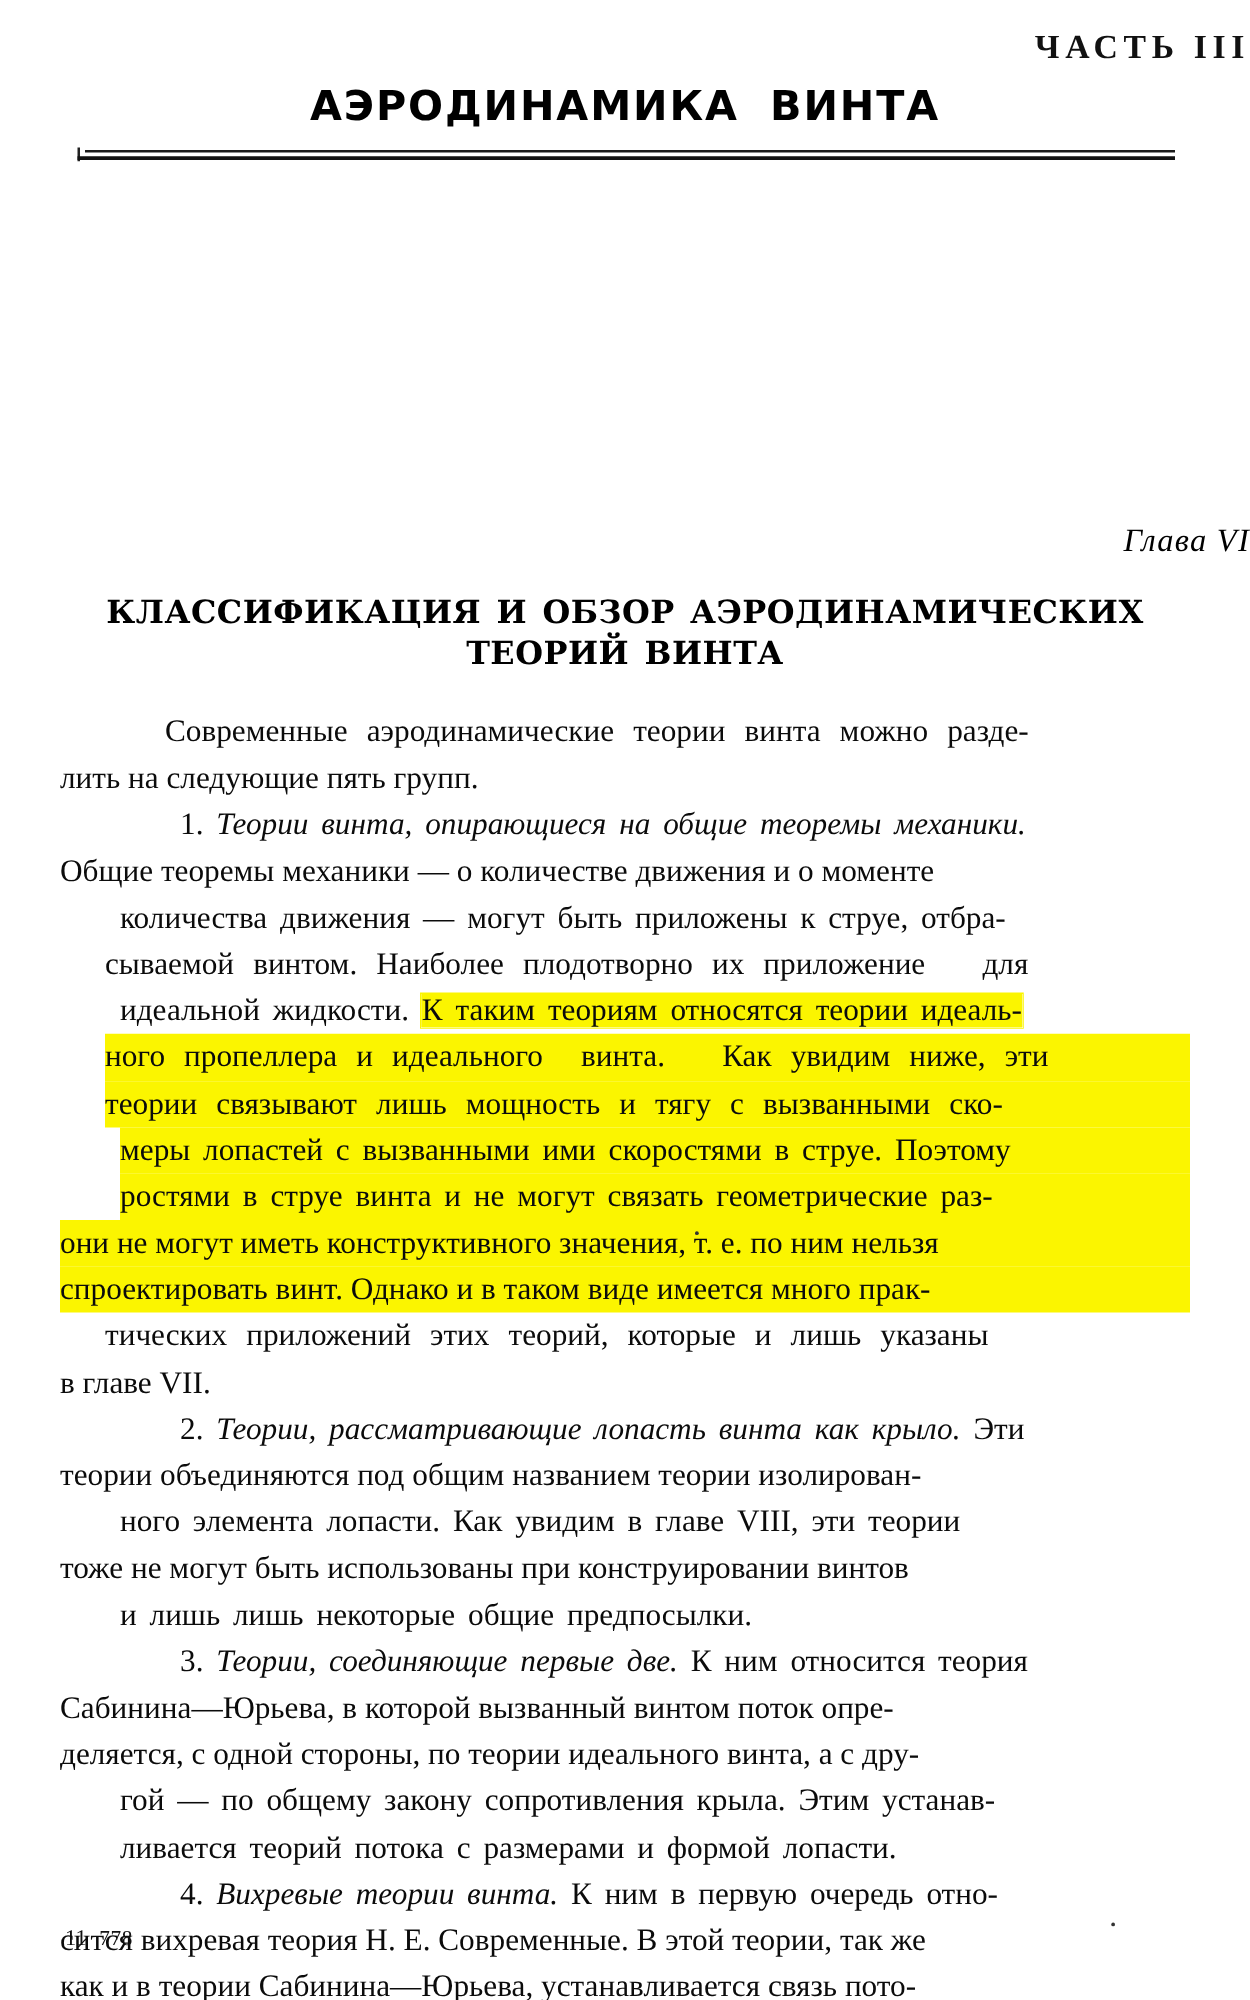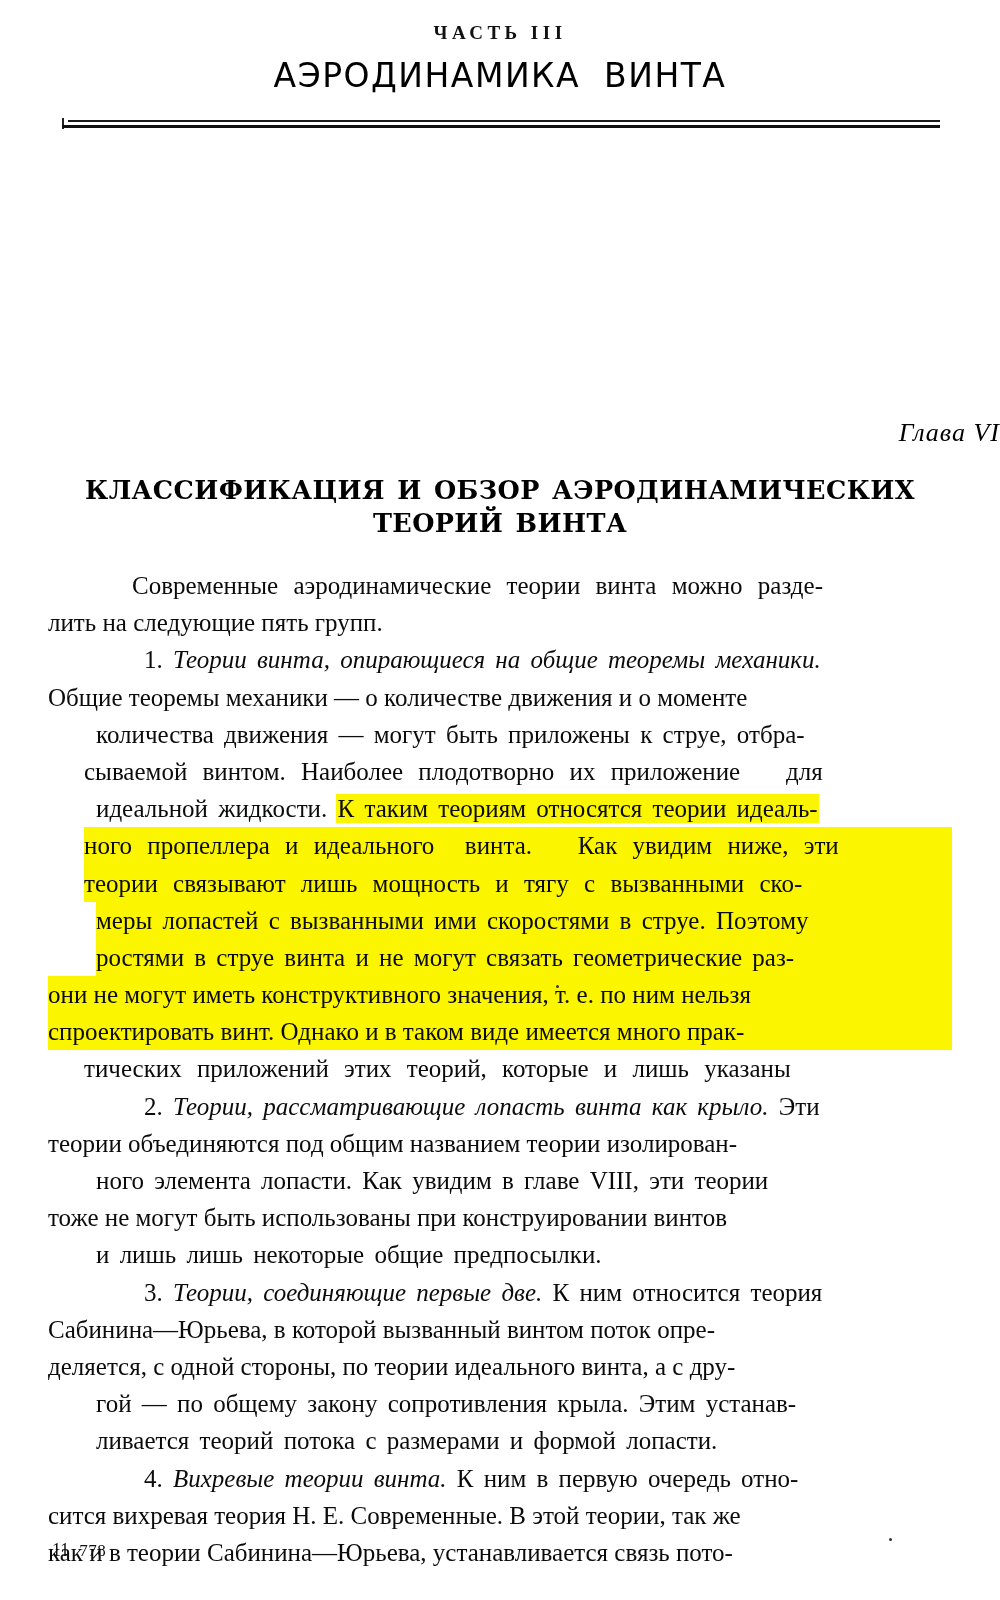--- a/index.html
+++ b/index.html
@@ -27,30 +27,31 @@
   
   .part-block {
     position: absolute;
     top: 22px;
     left: 0;
     width: 1000px;
     text-align: center;
   }
   .part-label {
     font-family: "Liberation Serif", "DejaVu Serif", serif;
-    font-size: 19px;
+    font-size: 27px;
     font-weight: 700;
     letter-spacing: 4.5px;
     color: #111;
+    text-align: right;
   }
   .part-title {
     margin-top: 12px;
     font-family: "DejaVu Sans", "Liberation Sans", sans-serif;
     font-size: 33px;
-    font-weight: 400;
+    font-weight: 700;
     letter-spacing: 1.5px;
     color: #000;
     word-spacing: 12px;
   }
 
   
   .rule-wrap {
     position: absolute;
     top: 118px;
     left: 62px;
@@ -195,20 +196,21 @@
     <span class="ln j1">количества движения — могут быть приложены к струе, отбра-</span>
     <span class="ln j2">сываемой винтом. Наиболее плодотворно их приложение   для</span>
     <span class="ln j1"><span>идеальной жидкости.</span> <span class="hl">К таким теориям относятся теории идеаль-</span></span>
     <span class="ln j2 hlfull">ного пропеллера и идеального  винта.   Как увидим ниже, эти</span>
     <span class="ln j2 hlfull">теории связывают лишь мощность и тягу с вызванными ско-</span>
     <span class="ln j1 hlfull">меры лопастей с вызванными ими скоростями в струе. Поэтому</span>
     <span class="ln j1 hlfull">ростями в струе винта и не могут связать геометрические раз-</span>
     <span class="ln j hlfull">они не могут иметь конструктивного значения, т. е. по ним нельзя</span>
     <span class="ln j hlfull">спроектировать винт. Однако и в таком виде имеется много прак-</span>
     <span class="ln j2">тических приложений этих теорий, которые и лишь указаны</span>
+    <span class="ln j">в главе VII.</span>
 
     <span class="ln j1 indent"><span>2.</span> <span class="it">Теории, рассматривающие лопасть винта как крыло.</span> <span>Эти</span></span>
     <span class="ln j">теории объединяются под общим названием теории изолирован-</span>
     <span class="ln j1">ного элемента лопасти. Как увидим в главе VIII, эти теории</span>
     <span class="ln j">тоже не могут быть использованы при конструировании винтов</span>
     <span class="ln j1">и лишь лишь некоторые общие предпосылки.</span>
 
     <span class="ln j1 indent"><span>3.</span> <span class="it">Теории, соединяющие первые две.</span> <span>К ним относится теория</span></span>
     <span class="ln j">Сабинина—Юрьева, в которой вызванный винтом поток опре-</span>
     <span class="ln j">деляется, с одной стороны, по теории идеального винта, а с дру-</span>

